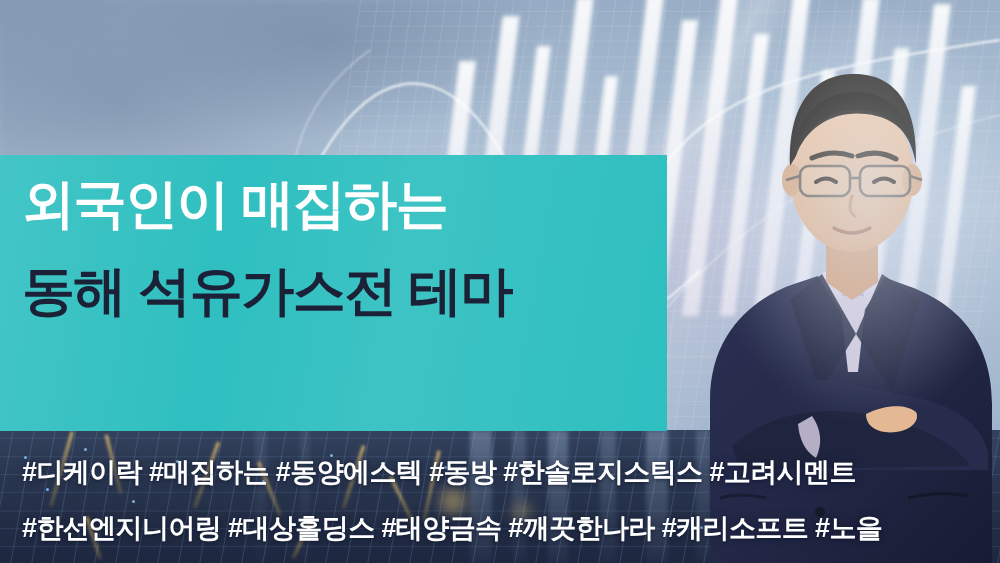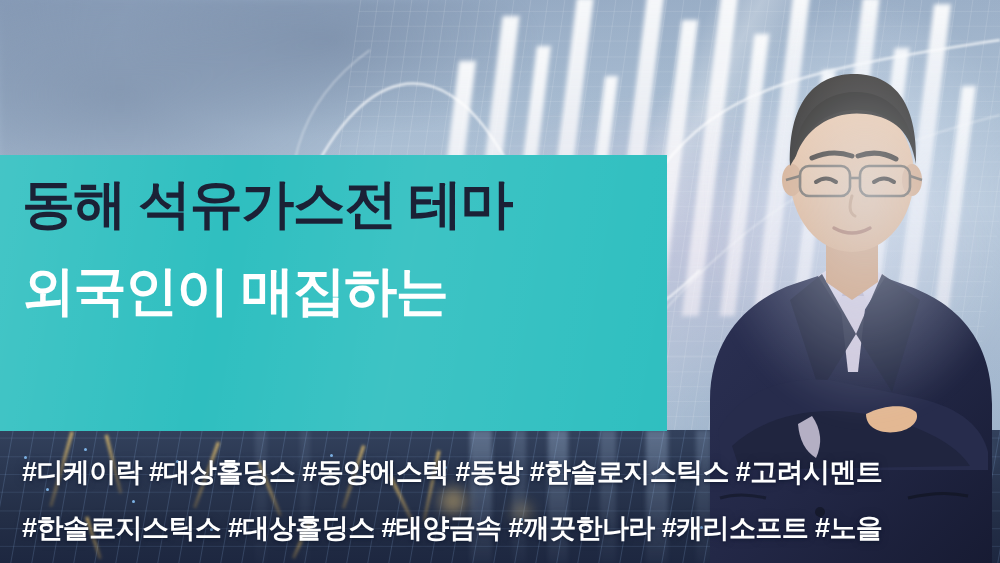--- a/index.html
+++ b/index.html
@@ -257,22 +257,22 @@
       <path d="M96,498 q-26,-6 -46,0" stroke="#141829" stroke-width="3" fill="none" opacity=".7"></path>
       <circle cx="150" cy="512" r="5" fill="#161a2d"></circle>
     </svg>
   </div>
 
   <div class="panel">
     <div class="sheen"></div>
   </div>
 
   <div class="title-wrap">
+    <span class="tline white">외국인이 매집하는</span>
     <span class="tline dark">동해 석유가스전 테마</span>
-    <span class="tline white">외국인이 매집하는</span>
   </div>
 
   <div class="tags">
-    <span class="tagline">#디케이락 #대상홀딩스 #동양에스텍 #동방 #한솔로지스틱스 #고려시멘트</span>
-    <span class="tagline">#한솔로지스틱스 #대상홀딩스 #태양금속 #깨끗한나라 #캐리소프트 #노을</span>
+    <span class="tagline">#디케이락 #매집하는 #동양에스텍 #동방 #한솔로지스틱스 #고려시멘트</span>
+    <span class="tagline">#한선엔지니어링 #대상홀딩스 #태양금속 #깨끗한나라 #캐리소프트 #노을</span>
   </div>
 
 </div>
 
 </body></html>

